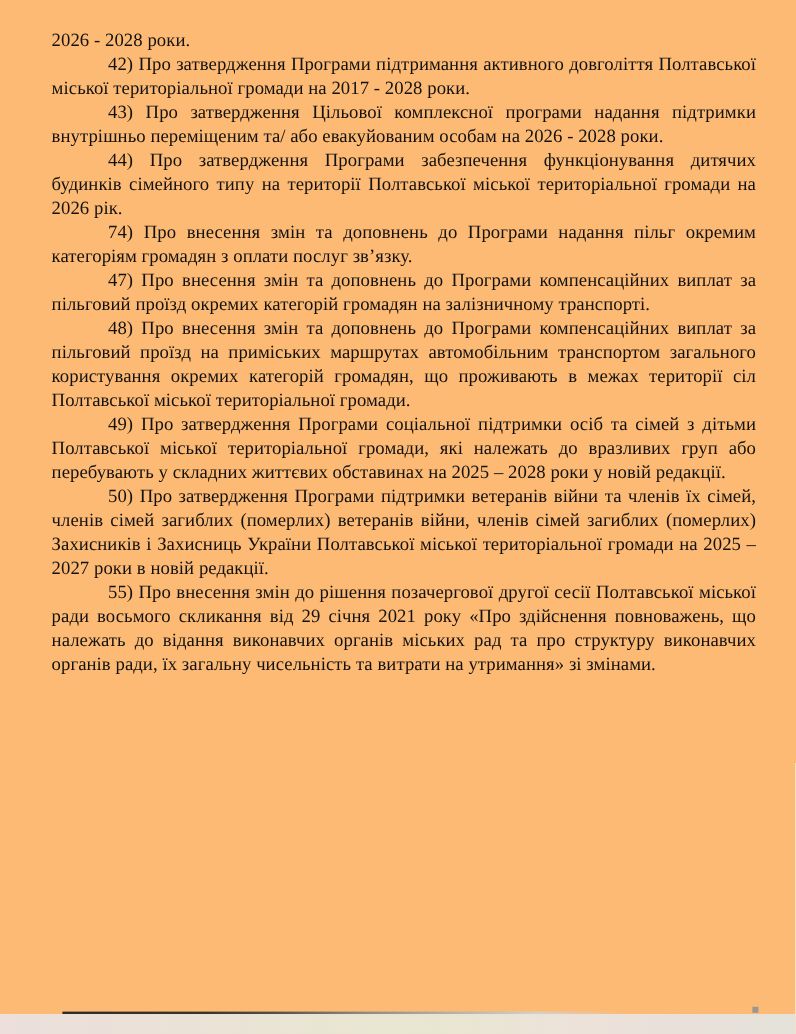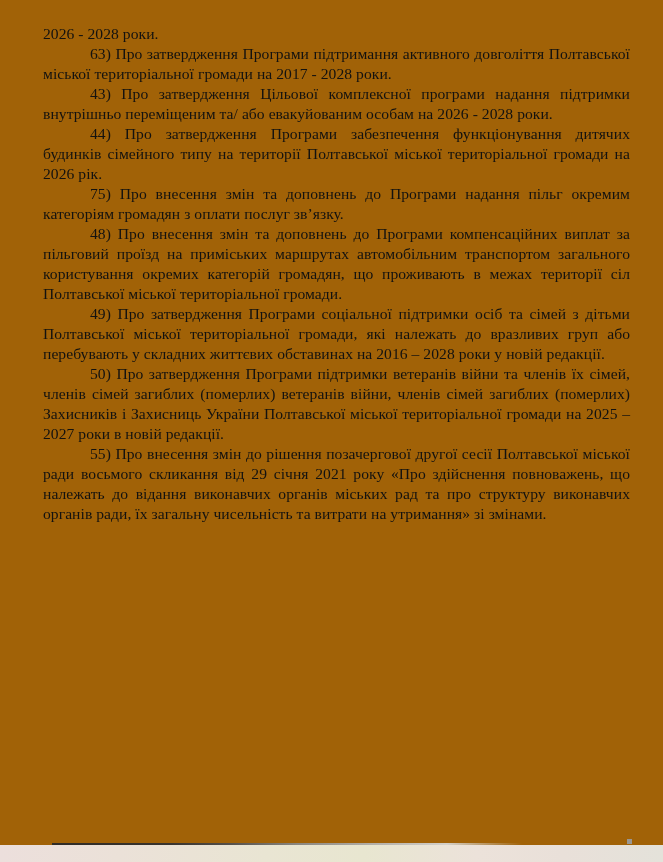--- a/index.html
+++ b/index.html
@@ -4,21 +4,21 @@
 <style>
   html, body {
     margin: 0;
     padding: 0;
     background: #ffffff;
   }
   .page {
     position: relative;
     width: 663px;
     height: 862px;
-    background: #a16207;
+    background: #fdba74;
     overflow: hidden;
     font-family: "Liberation Serif", "DejaVu Serif", serif;
     color: #131210;
   }
   .doc-body {
     position: absolute;
     top: 24px;
     left: 43px;
     width: 587px;
   }
@@ -66,33 +66,34 @@
       #e8e6d0 55%, #ece2da 72%, #e9e0d9 85%, #e4e2da 100%);
   }
 </style>
 </head>
 <body>
 
 <div class="page">
   <div class="doc-body">
     <p class="cont">2026 - 2028 роки.</p>
 
-    <p class="item"><span>63)</span> <span>Про затвердження Програми підтримання активного довголіття Полтавської міської територіальної громади на 2017 - 2028 роки.</span></p>
+    <p class="item"><span>42)</span> <span>Про затвердження Програми підтримання активного довголіття Полтавської міської територіальної громади на 2017 - 2028 роки.</span></p>
 
     <p class="item"><span>43)</span> <span>Про затвердження Цільової комплексної програми надання підтримки внутрішньо переміщеним та/ або евакуйованим особам на 2026 - 2028 роки.</span></p>
 
     <p class="item"><span>44)</span> <span>Про затвердження Програми забезпечення функціонування дитячих будинків сімейного типу на території Полтавської міської територіальної громади на 2026 рік.</span></p>
 
 
-    <p class="item"><span>75)</span> <span>Про внесення змін та доповнень до Програми надання пільг окремим категоріям громадян з оплати послуг зв’язку.</span></p>
+    <p class="item"><span>74)</span> <span>Про внесення змін та доповнень до Програми надання пільг окремим категоріям громадян з оплати послуг зв’язку.</span></p>
 
+    <p class="item"><span>47)</span> <span>Про внесення змін та доповнень до Програми компенсаційних виплат за пільговий проїзд окремих категорій громадян на залізничному транспорті.</span></p>
 
     <p class="item"><span>48)</span> <span>Про внесення змін та доповнень до Програми компенсаційних виплат за пільговий проїзд на приміських маршрутах автомобільним транспортом загального користування окремих категорій громадян, що проживають в межах території сіл Полтавської міської територіальної громади.</span></p>
 
-    <p class="item"><span>49)</span> <span>Про затвердження Програми соціальної підтримки осіб та сімей з дітьми Полтавської міської територіальної громади, які належать до вразливих груп або перебувають у складних життєвих обставинах на 2016 – 2028 роки у новій редакції.</span></p>
+    <p class="item"><span>49)</span> <span>Про затвердження Програми соціальної підтримки осіб та сімей з дітьми Полтавської міської територіальної громади, які належать до вразливих груп або перебувають у складних життєвих обставинах на 2025 – 2028 роки у новій редакції.</span></p>
 
     <p class="item"><span>50)</span> <span>Про затвердження Програми підтримки ветеранів війни та членів їх сімей, членів сімей загиблих (померлих) ветеранів війни, членів сімей загиблих (померлих) Захисників і Захисниць України Полтавської міської територіальної громади на 2025 – 2027 роки в новій редакції.</span></p>
 
 
 
 
 
     <p class="item"><span>55)</span> <span>Про внесення змін до рішення позачергової другої сесії Полтавської міської ради восьмого скликання від 29 січня 2021 року «Про здійснення повноважень, що належать до відання виконавчих органів міських рад та про структуру виконавчих органів ради, їх загальну чисельність та витрати на утримання» зі змінами.</span></p>
   </div>
 

